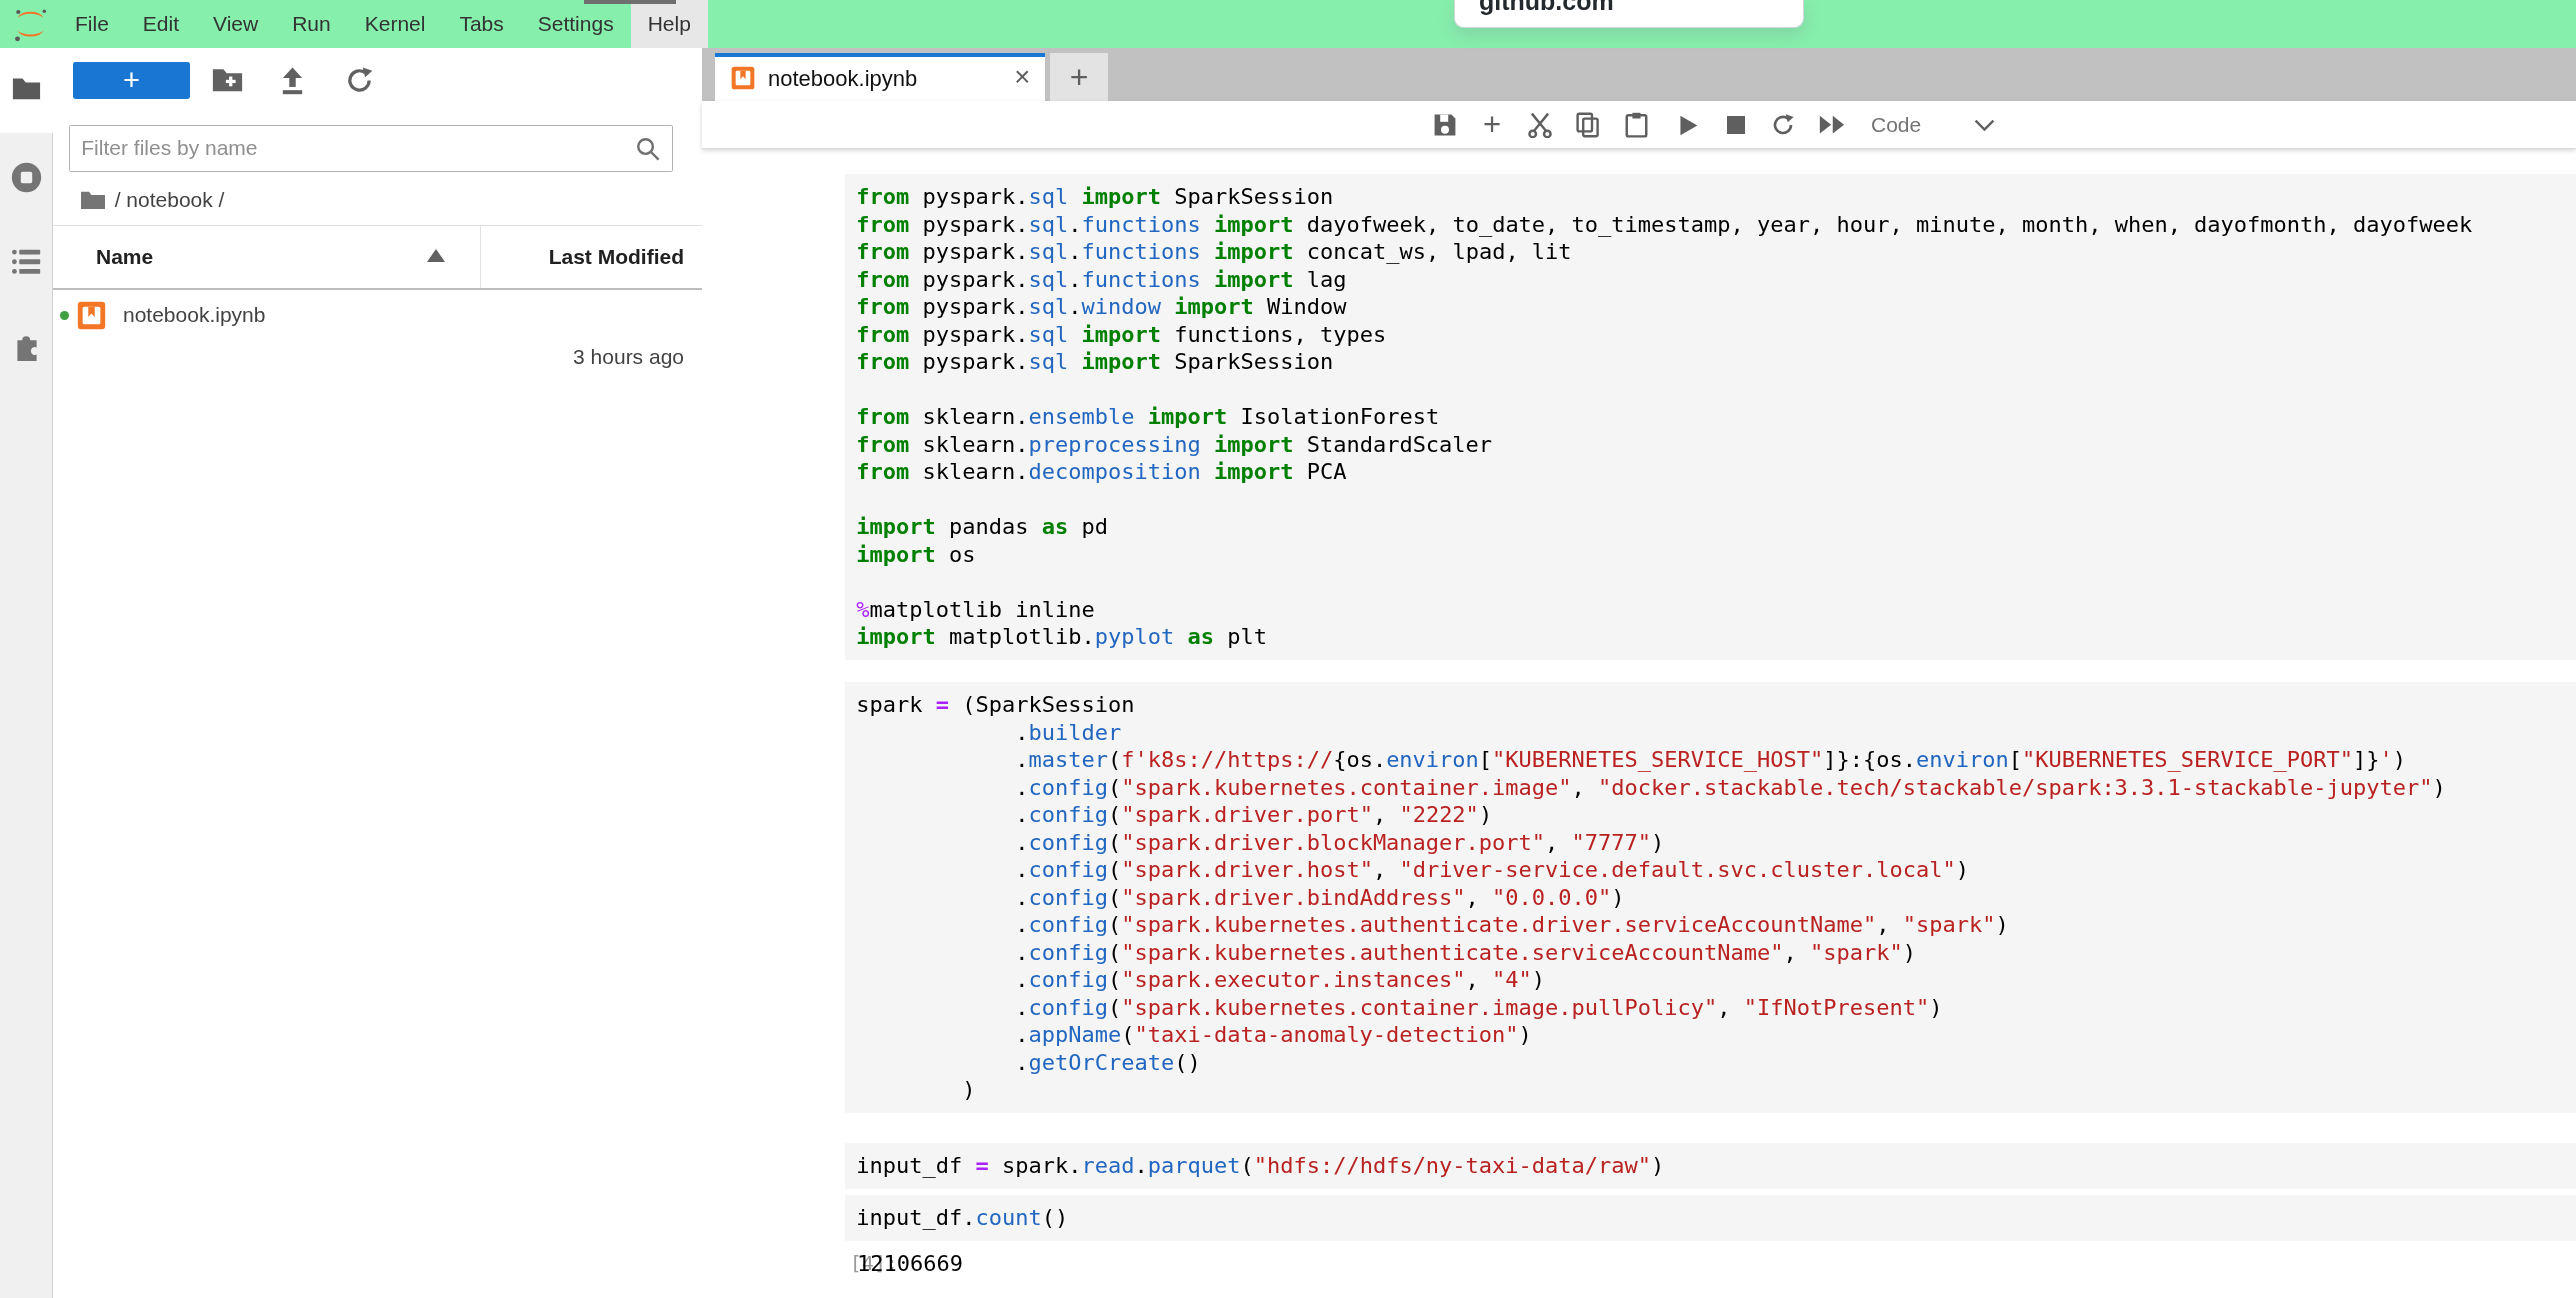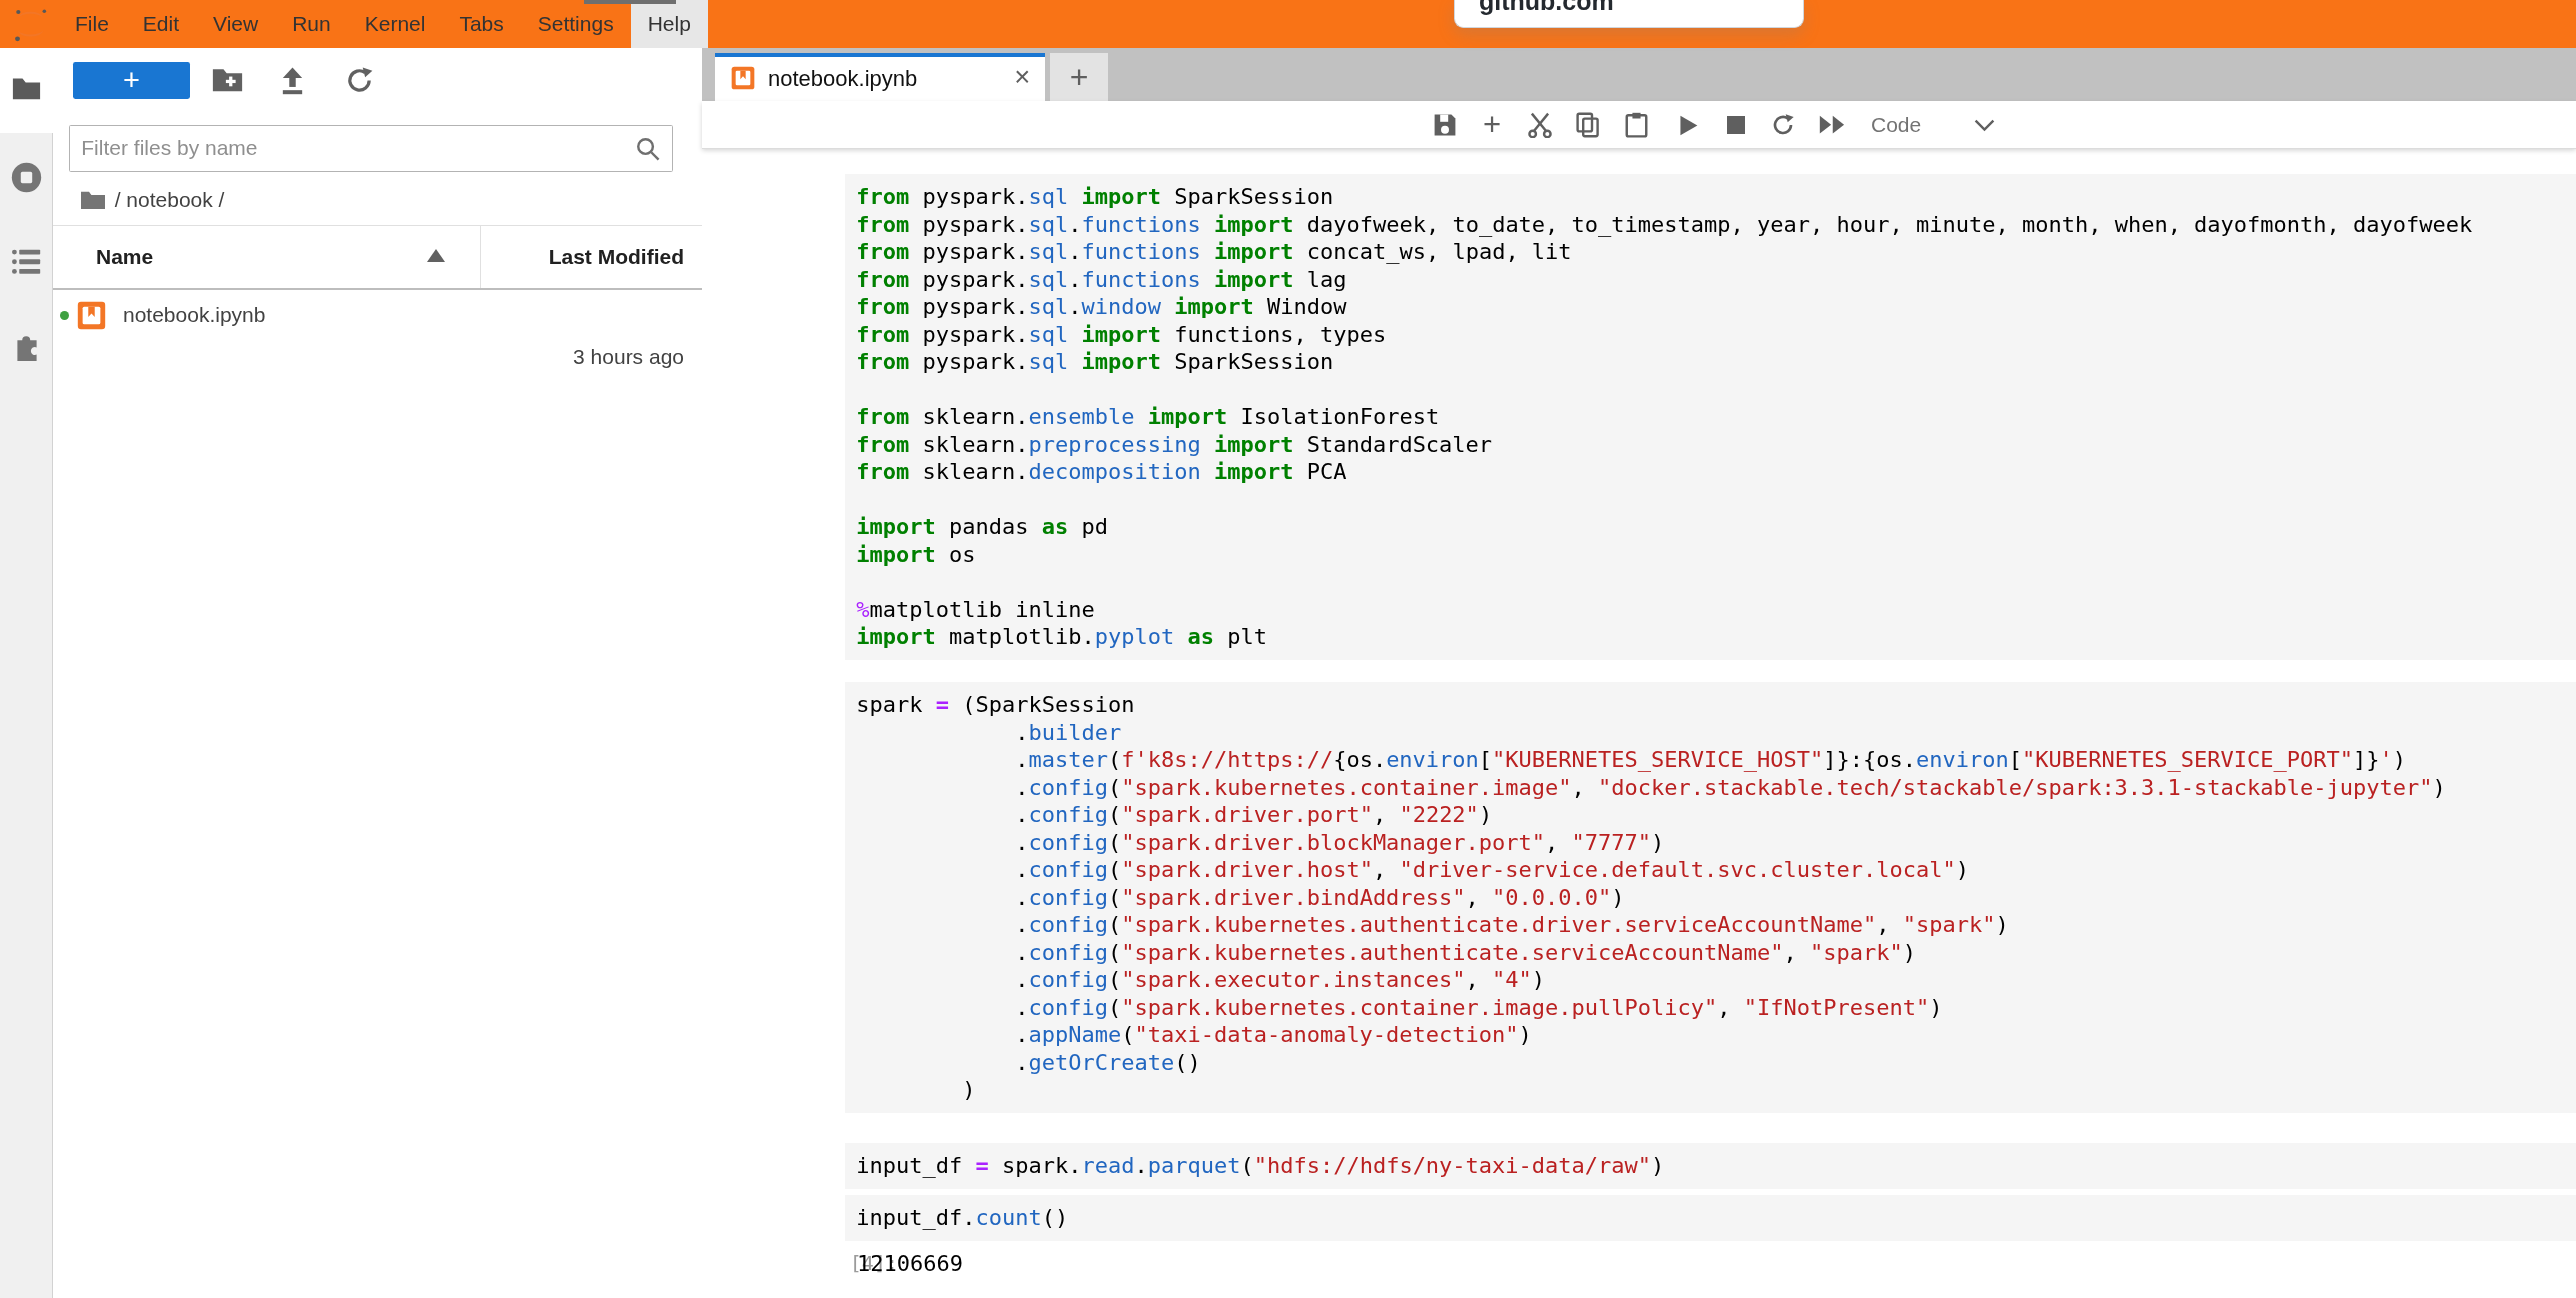--- a/index.html
+++ b/index.html
@@ -1,21 +1,21 @@
 <!DOCTYPE html>
 <html style="font-size:13px"><head>
 <meta charset="utf-8">
 <style>
   * { margin:0; padding:0; box-sizing:border-box; }
   html,body { width:2576px; height:1299px; overflow:hidden; background:#fff;
     font-family:"Liberation Sans", sans-serif; }
   .abs { position:absolute; }
 
   
-  #menubar { left:0; top:0; width:2576px; height:48px; background:#f97316; z-index:5; }
+  #menubar { left:0; top:0; width:2576px; height:48px; background:#86efac; z-index:5; }
   #menu-items { position:absolute; left:58px; top:0; height:48px; display:flex; }
   .menu-item { padding:0 17px; line-height:48px; font-size:21px; color:#333; cursor:default; }
   .menu-item.active { background:#e7e7e7; }
   #menu-artifact { left:584px; top:0; width:92px; height:4px; background:#6f6f6f; z-index:6; }
   #top-divider-line { left:1424px; top:7.3px; width:1152px; height:1.6px; background:#d5dade; z-index:4; }
 
   
   #popup { left:1454px; top:0; width:350px; height:27.5px; background:#fff;
     border:1.6px solid #d0d7de; border-top:none; border-radius:0 0 9.7px 9.7px;
     box-shadow:0 6.5px 16px rgba(120,130,140,.25); overflow:hidden; z-index:10; }

